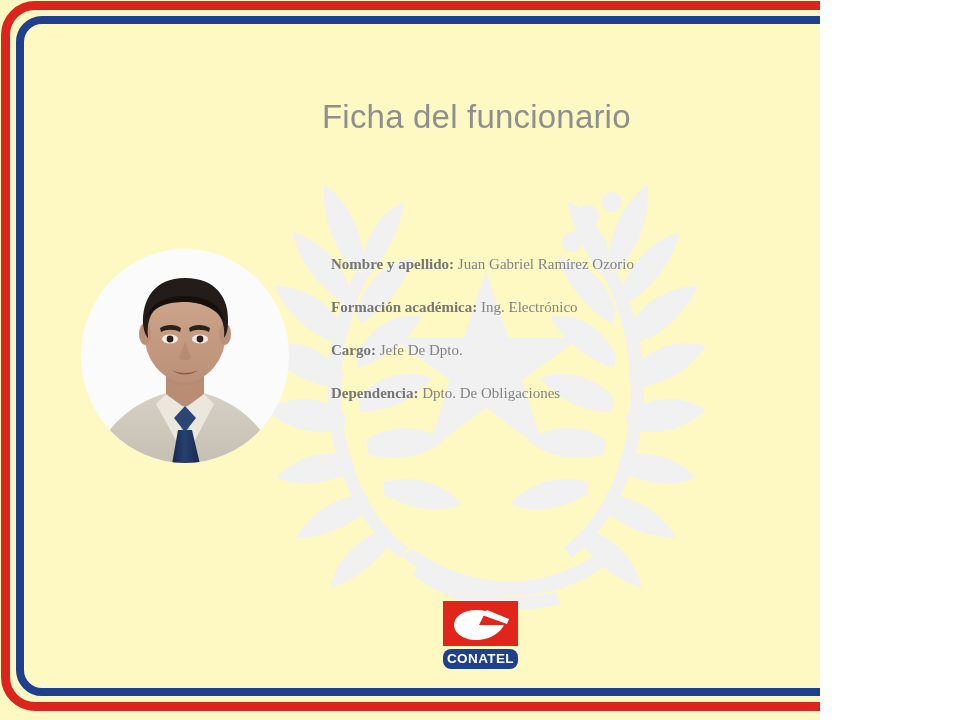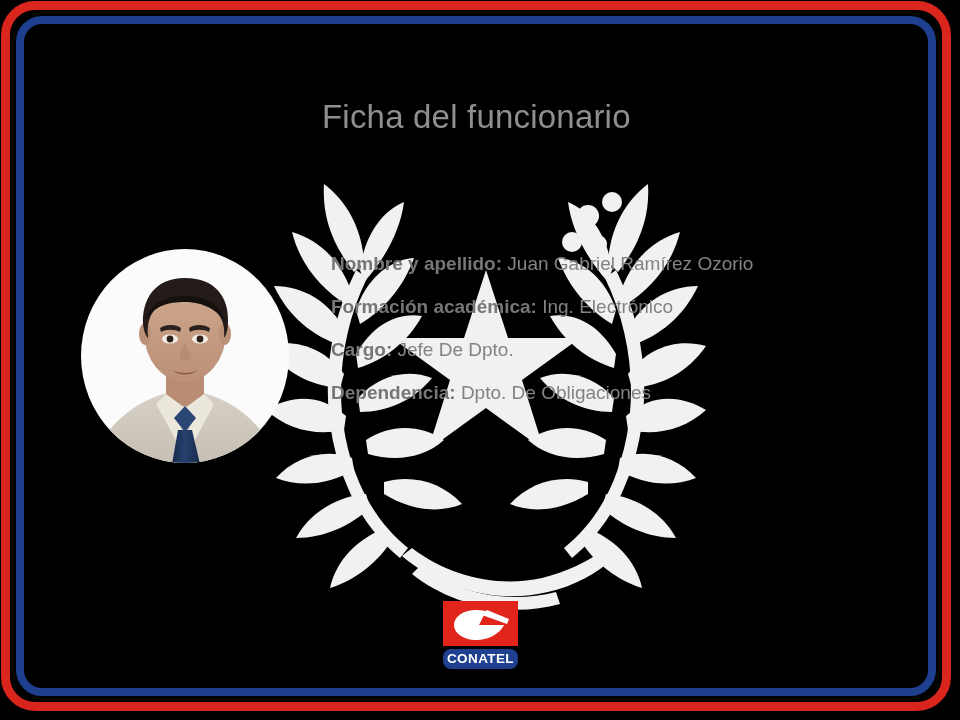--- a/index.html
+++ b/index.html
@@ -9,23 +9,23 @@
   }
   body {
     width: 960px;
     height: 720px;
     overflow: hidden;
     font-family: "Liberation Sans", sans-serif;
   }
 
   #slide {
     position: relative;
-    width: 960px;
+    width: 820px;
     height: 720px;
-    background: #000000;
+    background: #fef9c3;
     overflow: hidden;
   }
 
   
   .frame-outer {
     position: absolute;
     left: 1px;
     top: 1px;
     width: 950px;
     height: 710px;
@@ -83,23 +83,24 @@
   
   .details {
     position: absolute;
     left: 331px;
     top: 251px;
     width: 560px;
   }
   .detail-row {
     height: 43px;
     line-height: 26px;
-    font-size: 19px;
+    font-size: 15px;
     color: #7d7d7d;
     white-space: nowrap;
+    font-family: Liberation Serif, serif;
   }
   .detail-label {
     font-weight: bold;
     color: #767676;
   }
   .detail-value {
     font-weight: 400;
     color: #838383;
   }
 

